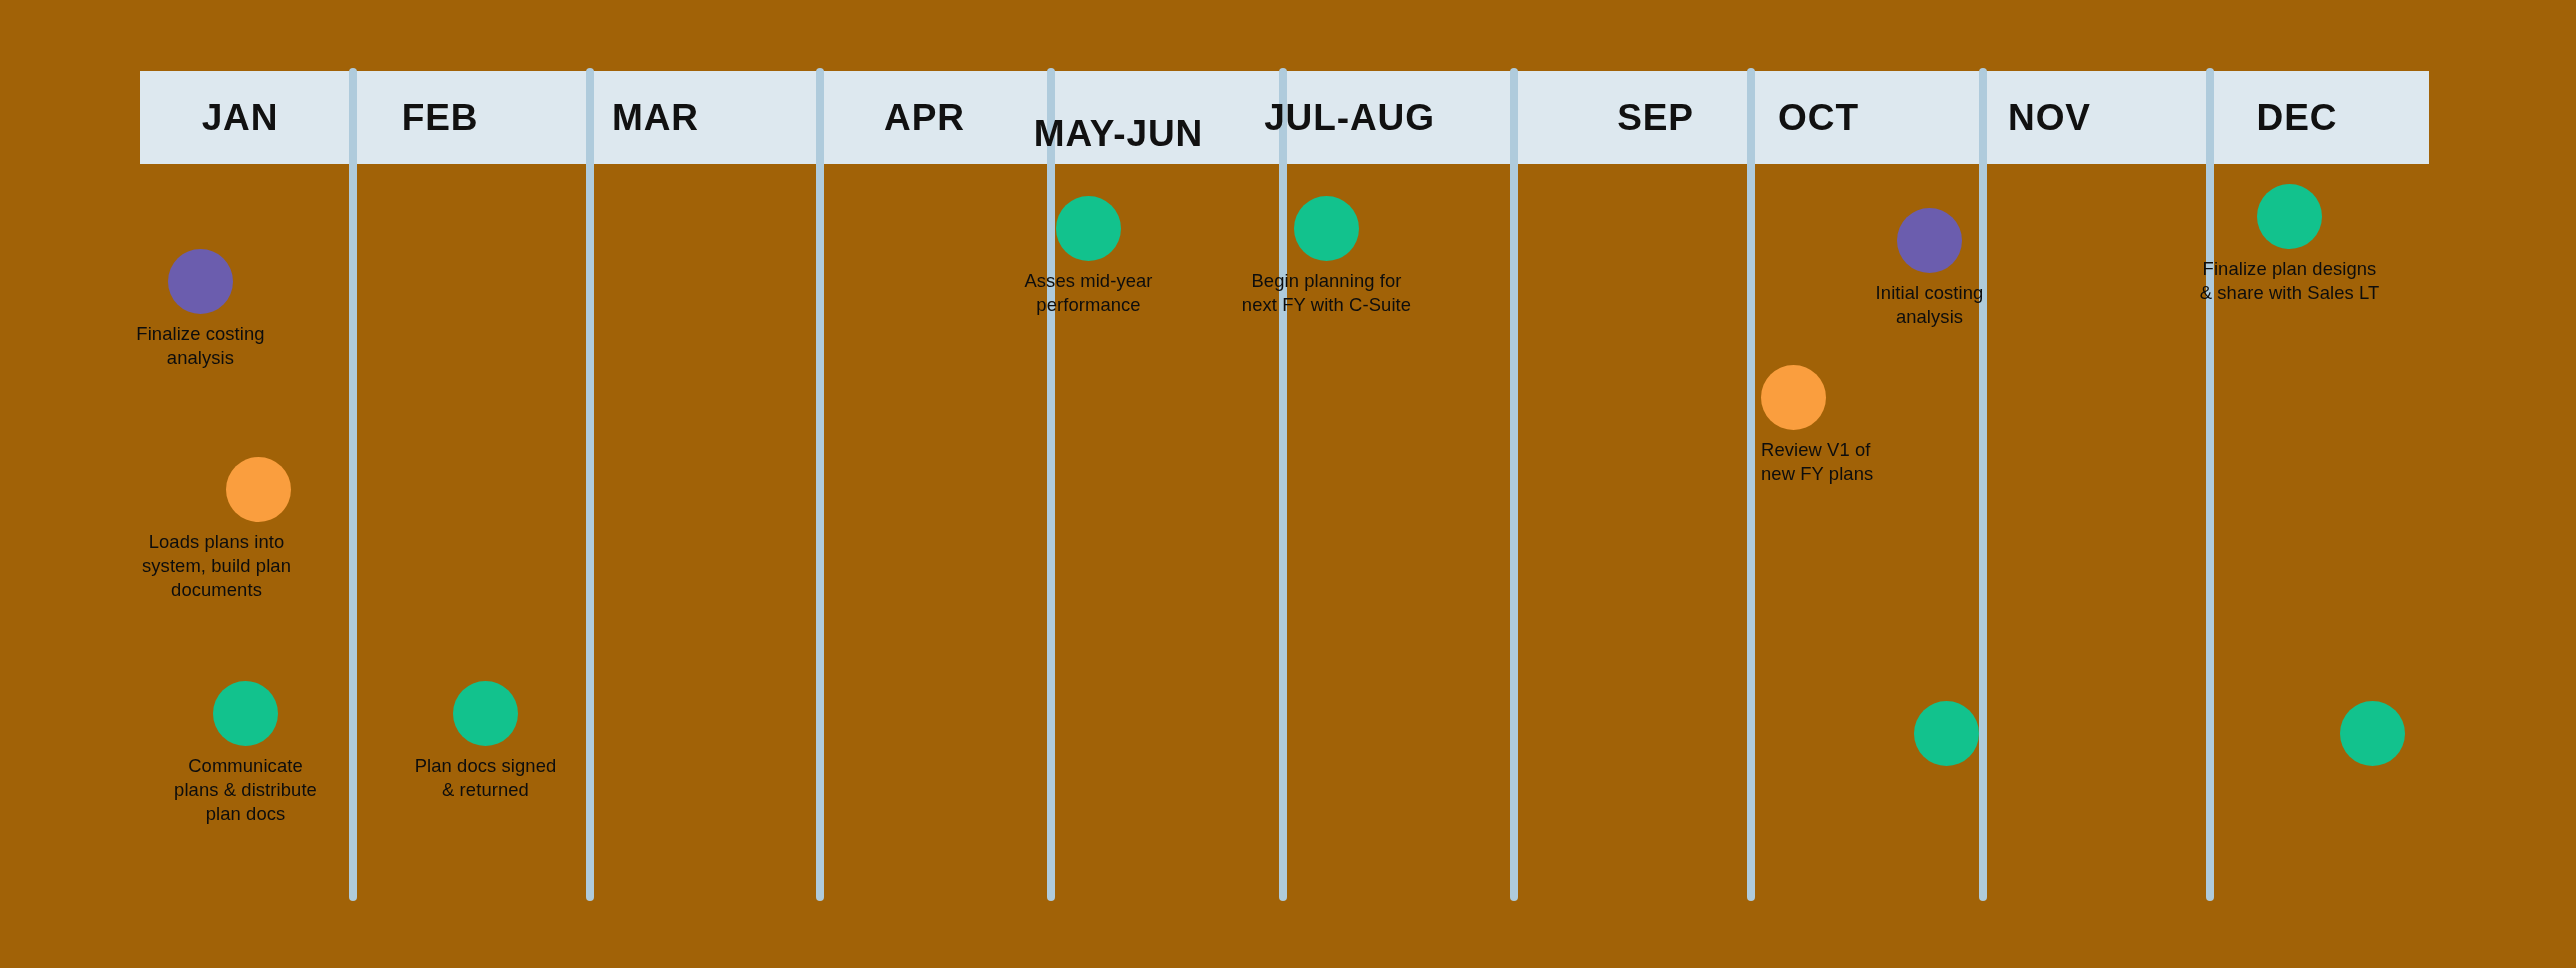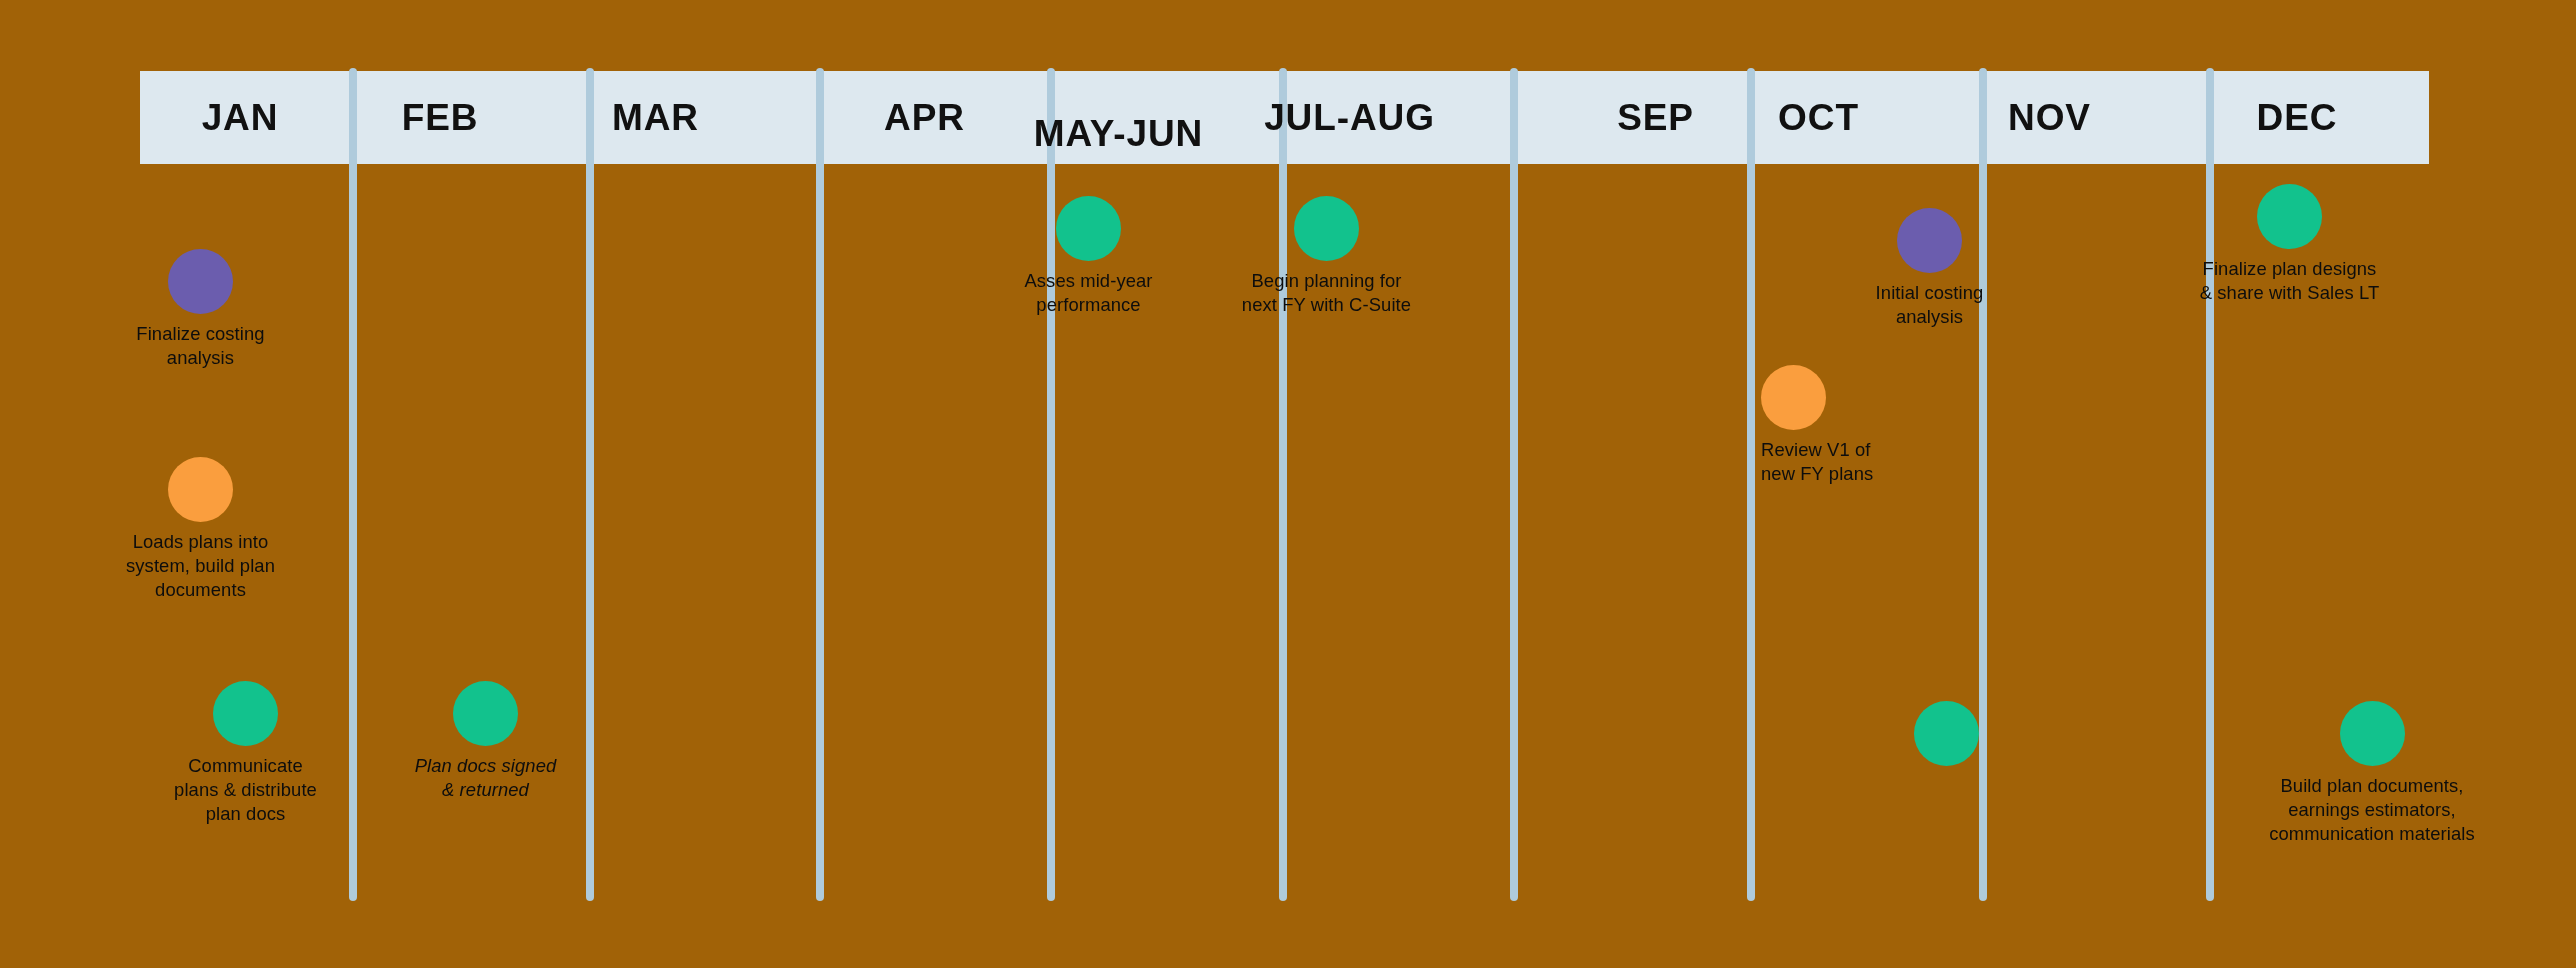--- a/index.html
+++ b/index.html
@@ -130,33 +130,33 @@
         <span class="header-label">DEC</span>
       </div>
     </div>
 
   <div id="milestones-layer">
       <div class="milestone" style="left: 110px; top: 249px; width: 181px;">
         <div class="dot" style="width: 65px; height: 65px; background: rgb(107, 93, 174);"></div>
         <div class="milestone-label">Finalize costing
 analysis</div>
       </div>
-      <div class="milestone" style="left: 110px; top: 457px; width: 181px;">
+      <div class="milestone" style="left: 110px; top: 457px; width: 181px; align-items: flex-end;">
         <div class="dot" style="width: 65px; height: 65px; background: rgb(250, 158, 62);"></div>
         <div class="milestone-label">Loads plans into
 system, build plan
 documents</div>
       </div>
       <div class="milestone" style="left: 155px; top: 681px; width: 181px;">
         <div class="dot" style="width: 65px; height: 65px; background: rgb(18, 194, 141);"></div>
         <div class="milestone-label">Communicate
 plans &amp; distribute
 plan docs</div>
       </div>
-      <div class="milestone" style="left: 395px; top: 681px; width: 181px; font-style: italic;">
+      <div class="milestone" style="left: 395px; top: 681px; width: 181px;">
         <div class="dot" style="width: 65px; height: 65px; background: rgb(18, 194, 141);"></div>
         <div class="milestone-label">Plan docs signed
 &amp; returned</div>
       </div>
       <div class="milestone" style="left: 998px; top: 196px; width: 181px;">
         <div class="dot" style="width: 65px; height: 65px; background: rgb(18, 194, 141);"></div>
         <div class="milestone-label">Asses mid-year
 performance</div>
       </div>
       <div class="milestone" style="left: 1221px; top: 196px; width: 211px;">
@@ -177,20 +177,17 @@
       <div class="milestone" style="left: 1807px; top: 701px; width: 279px;">
         <div class="dot" style="width: 65px; height: 65px; background: rgb(18, 194, 141);"></div>
       </div>
       <div class="milestone" style="left: 2165px; top: 184px; width: 249px;">
         <div class="dot" style="width: 65px; height: 65px; background: rgb(18, 194, 141);"></div>
         <div class="milestone-label">Finalize plan designs
 &amp; share with Sales LT</div>
       </div>
       <div class="milestone" style="left: 2231px; top: 701px; width: 282px;">
         <div class="dot" style="width: 65px; height: 65px; background: rgb(18, 194, 141);"></div>
-        <div class="milestone-label">Build plan documents,
-earnings estimators,
-communication materials</div>
       </div>
     </div>
 
 </div>
 
 
 </body></html>

